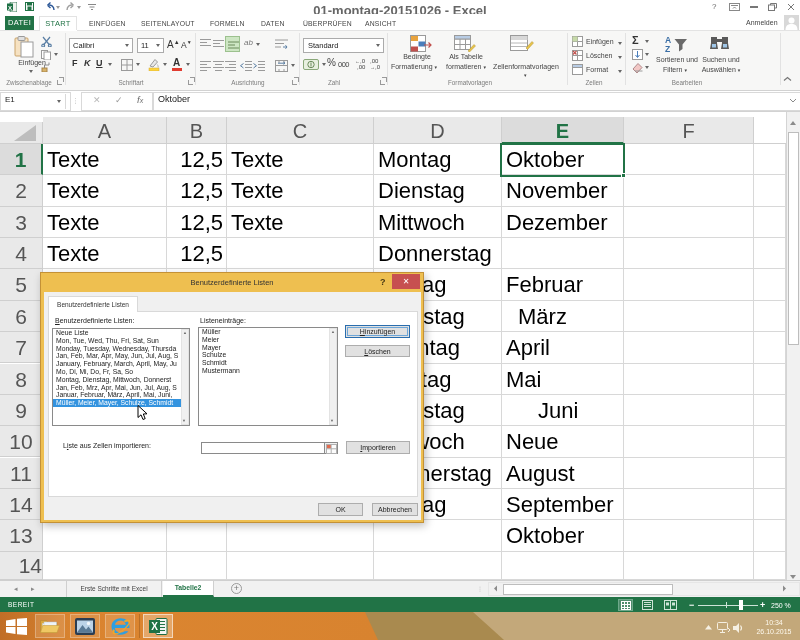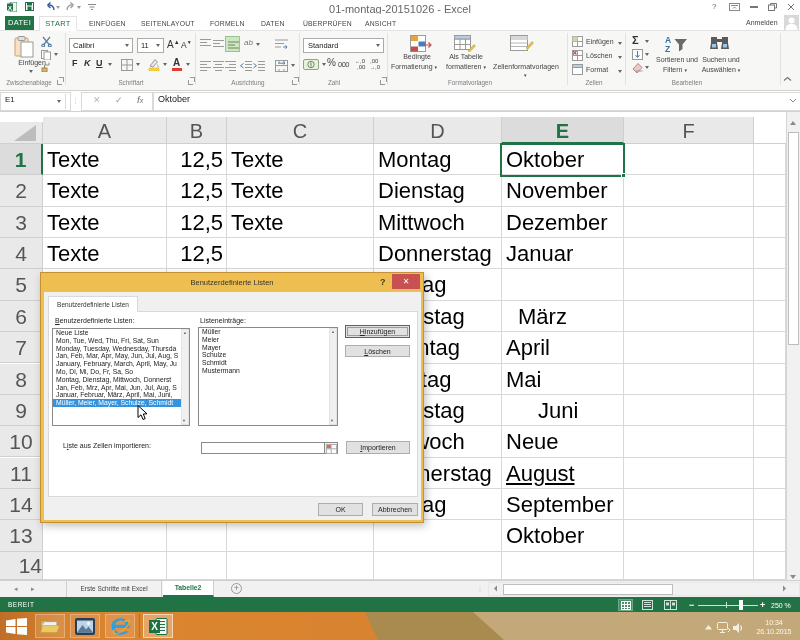--- a/index.html
+++ b/index.html
@@ -2,21 +2,21 @@
 <html><head>
 <meta charset="utf-8">
 <style>
 * { margin:0; padding:0; box-sizing:border-box; }
 svg { display:block; }
 html,body { width:800px; height:640px; overflow:hidden; }
 #root { position:relative; width:800px; height:640px; font-family:"Liberation Sans",sans-serif; background:#fff; }
 .abs { position:absolute; }
 
 #titlebar { left:0; top:0; width:800px; height:14px; background:#fff; }
-#title-text { left:300px; top:3px; width:200px; text-align:center; font-size:11px; color:#666; }
+#title-text { left:300px; top:3px; width:200px; text-align:center; font-size:13px; color:#666;font-weight:bold; }
 
 #tabrow { left:0; top:14px; width:800px; height:17px; background:#fff; }
 .tab { position:absolute; top:20px; font-size:6.8px; color:#444; letter-spacing:0.2px; }
 #tab-datei { left:5px; top:16px; width:29px; height:15px; background:#217346; color:#fff; font-size:7.5px; text-align:center; line-height:14px; letter-spacing:0.3px; }
 #tab-start { left:39px; top:15.5px; width:38px; height:16px; background:#fff; border:1px solid #e3e3e3; border-bottom:none; color:#217346; font-size:7.5px; text-align:center; line-height:14px; letter-spacing:0.3px; }
 
 #ribbon { left:0; top:31px; width:800px; height:60px; background:#f7f7f6; border-bottom:1px solid #d2d2d2; }
 .gsep { position:absolute; top:2px; width:1px; height:52px; background:#e2e2e2; }
 .glabel { position:absolute; top:79px; font-size:6.3px; color:#7c7c7c; text-align:center; }
 .launch { position:absolute; top:80px; width:5px; height:5px; border-left:1px solid #9a9a9a; border-bottom:1px solid #9a9a9a; }
@@ -542,27 +542,27 @@
 <div class="abs cell" style="left:378px; top:300.8px; height:31.30000000000001px; line-height:31.30000000000001px;">Samstag</div>
 <div class="abs cell" style="left:378px; top:332.1px; height:31.399999999999977px; line-height:31.399999999999977px;">Sonntag</div>
 <div class="abs cell" style="left:378px; top:363.5px; height:31.30000000000001px; line-height:31.30000000000001px;">Montag</div>
 <div class="abs cell" style="left:378px; top:394.8px; height:31.399999999999977px; line-height:31.399999999999977px;">Dienstag</div>
 <div class="abs cell" style="left:378px; top:426.2px; height:31.30000000000001px; line-height:31.30000000000001px;">Mittwoch</div>
 <div class="abs cell" style="left:378px; top:457.5px; height:31.399999999999977px; line-height:31.399999999999977px;">Donnerstag</div>
 <div class="abs cell" style="left:378px; top:488.9px; height:31.300000000000068px; line-height:31.300000000000068px;">Freitag</div>
 <div class="abs cell" style="left:506px; top:144.0px; height:31.30000000000001px; line-height:31.30000000000001px;">Oktober</div>
 <div class="abs cell" style="left:506px; top:175.3px; height:31.399999999999977px; line-height:31.399999999999977px;">November</div>
 <div class="abs cell" style="left:506px; top:206.7px; height:31.30000000000001px; line-height:31.30000000000001px;">Dezember</div>
-<div class="abs cell" style="left:506px; top:238.0px; height:31.399999999999977px; line-height:31.399999999999977px;">Januar</div>
+<div class="abs cell" style="left:506px; top:269.4px; height:31.400000000000034px; line-height:31.400000000000034px;">Februar</div>
 <div class="abs cell" style="left:506px; top:300.8px; height:31.30000000000001px; line-height:31.30000000000001px;margin-left:12px;">März</div>
 <div class="abs cell" style="left:506px; top:332.1px; height:31.399999999999977px; line-height:31.399999999999977px;">April</div>
 <div class="abs cell" style="left:506px; top:363.5px; height:31.30000000000001px; line-height:31.30000000000001px;">Mai</div>
 <div class="abs cell" style="left:506px; top:394.8px; height:31.399999999999977px; line-height:31.399999999999977px;margin-left:32px;">Juni</div>
 <div class="abs cell" style="left:506px; top:426.2px; height:31.30000000000001px; line-height:31.30000000000001px;">Neue</div>
-<div class="abs cell" style="left:506px; top:457.5px; height:31.399999999999977px; line-height:31.399999999999977px;text-decoration:underline;">August</div>
+<div class="abs cell" style="left:506px; top:457.5px; height:31.399999999999977px; line-height:31.399999999999977px;">August</div>
 <div class="abs cell" style="left:506px; top:488.9px; height:31.300000000000068px; line-height:31.300000000000068px;">September</div>
 <div class="abs cell" style="left:506px; top:520.2px; height:31.399999999999977px; line-height:31.399999999999977px;">Oktober</div>
 <div class="abs" style="left:500px; top:143px; width:125px; height:34px; border:2px solid #217346;"></div>
 <div class="abs" style="left:621px; top:173px; width:5px; height:5px; background:#217346; border:1px solid #fff;"></div>
 <div class="abs" style="left:786px; top:112px; width:14px; height:485px; background:#f1f1f1; border-left:1px solid #d4d4d4;"></div>
 <div class="abs sbtn" style="left:787px; top:117px; width:12px; height:13px;">
       <svg width="12" height="13">
         <path d="M6 4 L9 8 L3 8 Z" fill="#8a8a8a"></path>
       </svg>
     </div>

